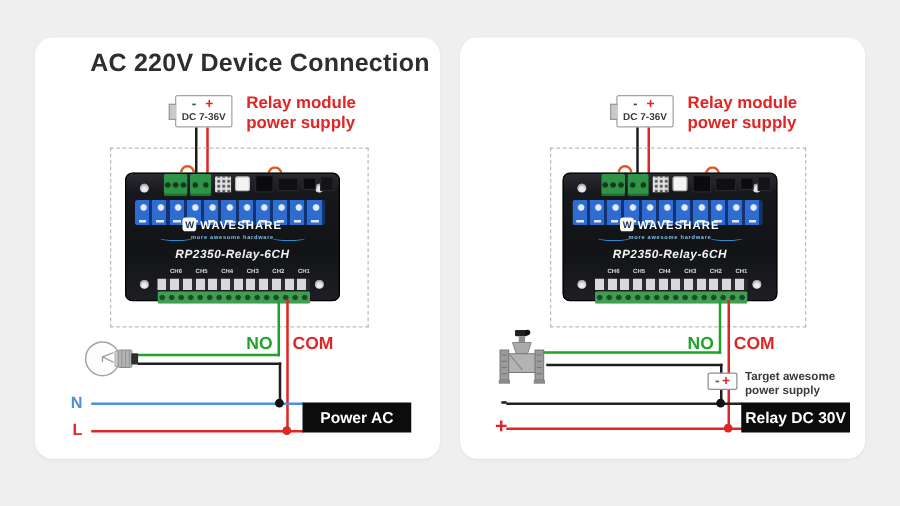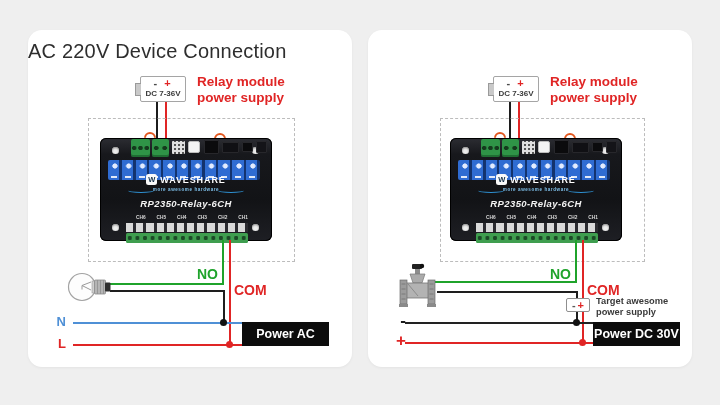--- a/index.html
+++ b/index.html
@@ -11,22 +11,22 @@
   }
   .card {
     position: absolute; top: 30px; width: 324px; height: 337px;
     background: #ffffff; border-radius: 14px;
     box-shadow: 0 1px 3px rgba(0,0,0,.05);
   }
   .card.ac { left: 28px; }
   .card.dc { left: 368px; }
   .title {
     position: absolute; top: 10px; left: 0; right: 0;
-    font-size: 20px; font-weight: 400;
-    color: #2e2e2e; letter-spacing: .2px;
+    text-align: center; font-size: 20px; font-weight: 700;
+    color: #2e2e2e; letter-spacing: .2px; padding-left: 36px;
   }
   
   .psu-box {
     position: absolute; top: 46px; width: 46px; height: 26px;
     background: #fff; border: 1.5px solid #a5a5a5; border-radius: 2px;
     text-align: center;
   }
   .ac .psu-box { left: 112px; } .dc .psu-box { left: 125px; }
   .psu-tab { position: absolute; left: -6px; top: 6px; width: 6px; height: 13px;
     background: #c9c9c9; border: 1px solid #9a9a9a; border-right: none; }
@@ -115,21 +115,21 @@
   .ac .wire-dev-h { left: 82px; top: 260px; width: 115px; }
   .dc .wire-dev-h { left: 69px; top: 261px; width: 141px; }
   .wire-dev-v { width: 2px; background: #1e1e1e; }
   .ac .wire-dev-v { left: 195px; top: 260px; height: 33px; }
   .dc .wire-dev-v { left: 208px; top: 261px; height: 32px; }
   .wire-com { width: 2px; top: 210px; background: #e02525; }
   .ac .wire-com { left: 201px; height: 106px; } .dc .wire-com { left: 214px; height: 104px; }
   .label-no { position: absolute; top: 236px; width: 34px; text-align: right;
     font-size: 14px; font-weight: 700; color: #1fa32b; }
   .ac .label-no { left: 156px; } .dc .label-no { left: 169px; }
-  .label-com { position: absolute; top: 236px; font-size: 14px; font-weight: 700; color: #e02525; margin-top: 16px; }
+  .label-com { position: absolute; top: 236px; font-size: 14px; font-weight: 700; color: #e02525; }
   .ac .label-com { left: 206px; } .dc .label-com { left: 219px; }
   
   .bus { height: 2px; }
   .ac .bus1 { left: 45px; top: 292px; width: 170px; background: #4f90d6; }
   .ac .bus2 { left: 45px; top: 314px; width: 170px; background: #e02525; }
   .dc .bus1 { left: 37px; top: 292px; width: 189px; background: #222; }
   .dc .bus2 { left: 37px; top: 312px; width: 189px; background: #e02525; }
   .bus-label { position: absolute; left: 18px; width: 20px; text-align: right; font-weight: 700; }
   .ac .bus1-label { top: 284px; font-size: 13px; color: #4f90d6; }
   .ac .bus2-label { top: 306px; font-size: 13px; color: #e02525; }
@@ -328,16 +328,16 @@
   </div>
   <div class="tpsu-note">
     <div>Target awesome</div>
     <div>power supply</div>
   </div>
 
   <div class="bus-label bus1-label">-</div>
   <div class="bus-label bus2-label">+</div>
   <div class="w bus bus1"></div>
   <div class="w bus bus2"></div>
-  <div class="power-box">Power DC 30V</div>
+  <div class="power-box">Relay DC 30V</div>
   <div class="dot bk dot-dev"></div>
   <div class="dot rd dot-com"></div>
 </section>
 
 </body></html>

